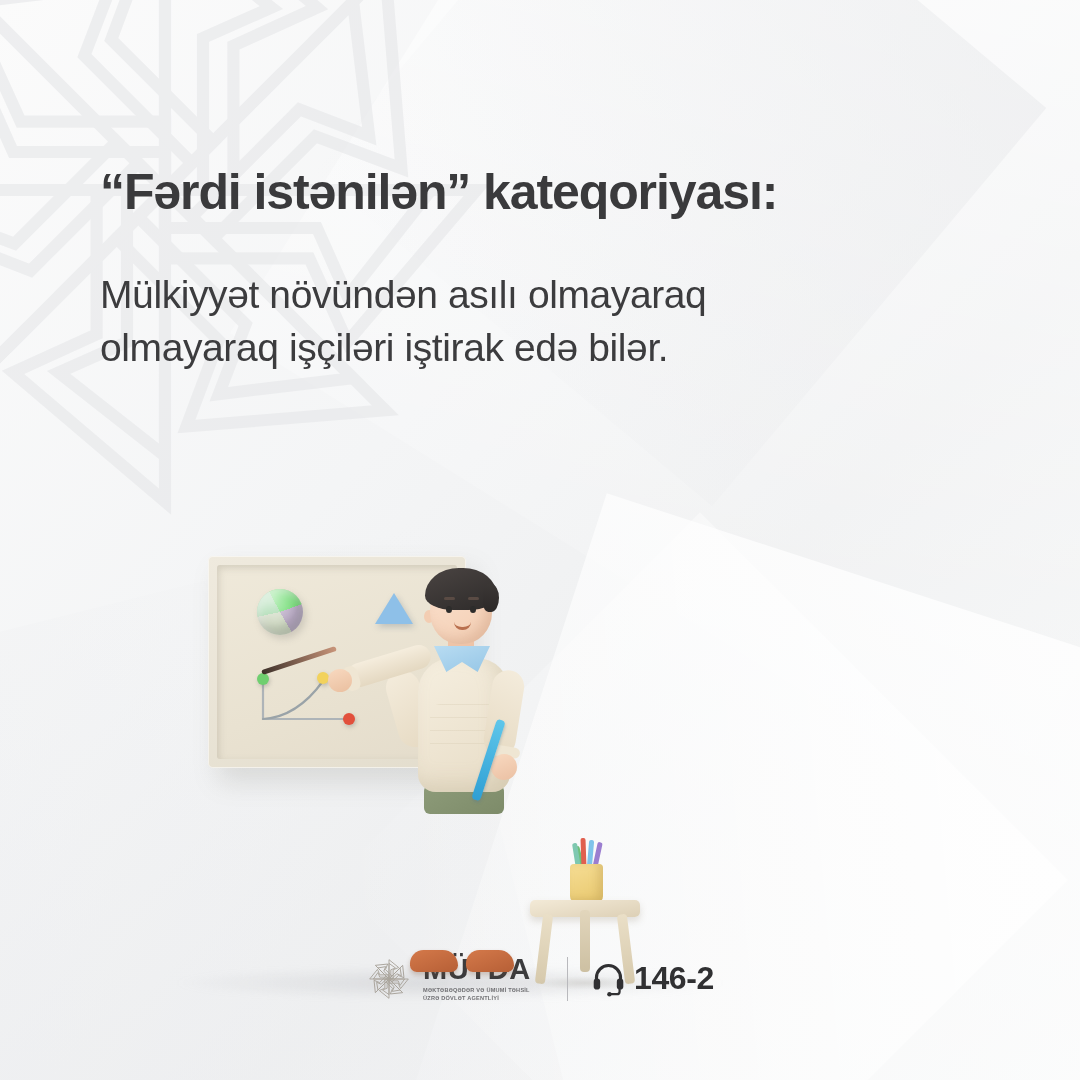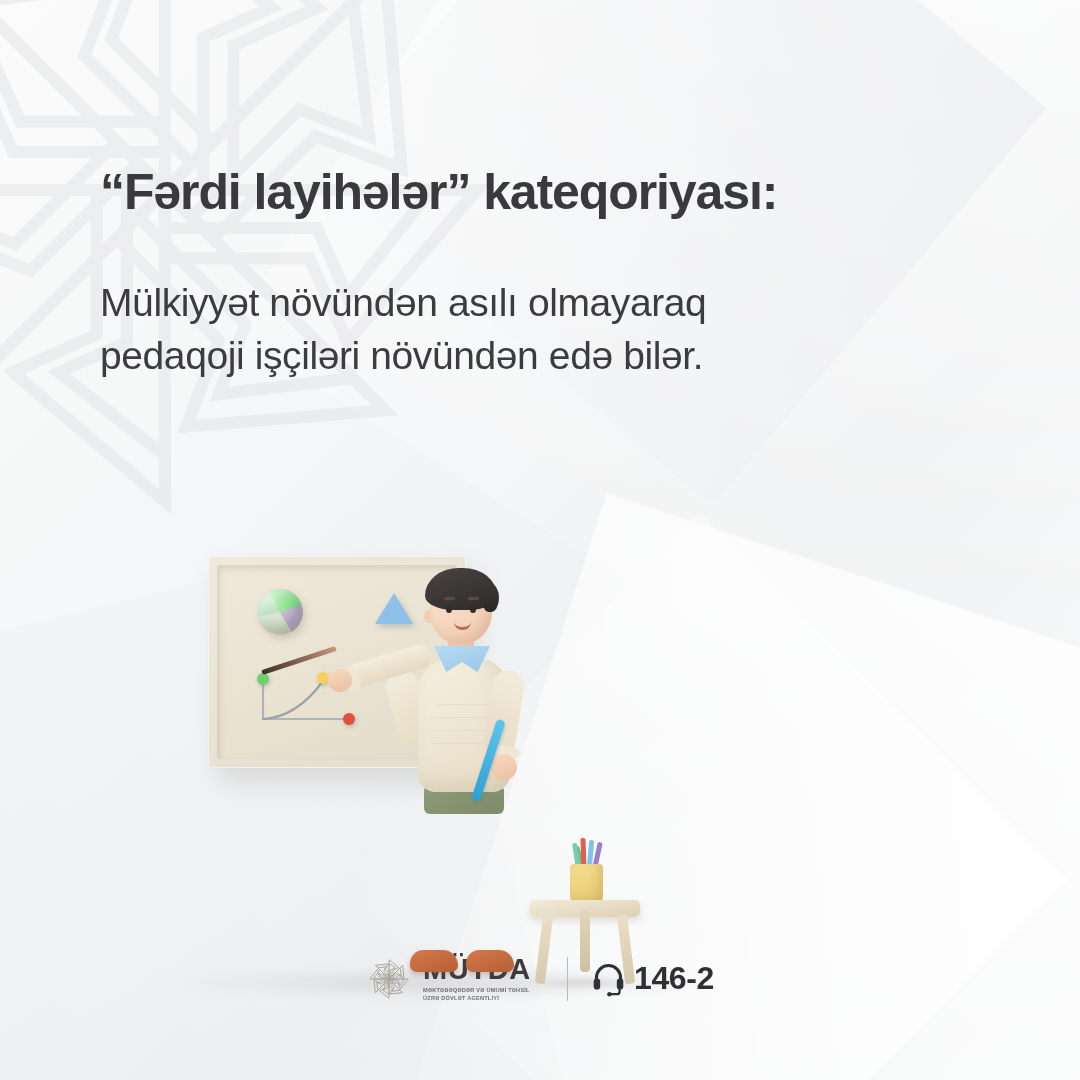--- a/index.html
+++ b/index.html
@@ -63,21 +63,21 @@
     width:900px;
     font-size:50px;
     font-weight:700;
     letter-spacing:-1.1px;
     color:#3a3a3c;
     line-height:1.04;
     white-space:nowrap;
   }
   #body-copy {
     position:absolute;
-    left:100px; top:276px;
+    left:100px; top:268px;
     width:830px;
     font-size:39px;
     font-weight:400;
     letter-spacing:-.4px;
     line-height:1.37;
     color:#3c3c3e;
   }
   #body-copy .ln { display:block; }
 
   
@@ -375,25 +375,25 @@
           <path d="M100 100 L100 30 L128 52 L110 60 L110 100 Z"></path>
         </g>
         <g transform="rotate(315 100 100)">
           <path d="M100 100 L100 18 L140 52 L118 62 L118 100 Z"></path>
           <path d="M100 100 L100 30 L128 52 L110 60 L110 100 Z"></path>
         </g>
       </g>
     </svg>
   </div>
 
-  <h1 id="headline">“Fərdi layihələr” kateqoriyası:</h1>
+  <h1 id="headline">“Fərdi istənilən” kateqoriyası:</h1>
 
   <div id="body-copy">
     <span class="ln">Mülkiyyət növündən asılı olmayaraq</span>
-    <span class="ln">pedaqoji işçiləri növündən edə bilər.</span>
+    <span class="ln">olmayaraq işçiləri iştirak edə bilər.</span>
   </div>
 
   <div id="stage">
     <div id="floor-shadow"></div>
 
     <div id="whiteboard">
       <div id="board-face">
         <div id="pie"></div>
         <div id="triangle"></div>
         <div id="graph">

